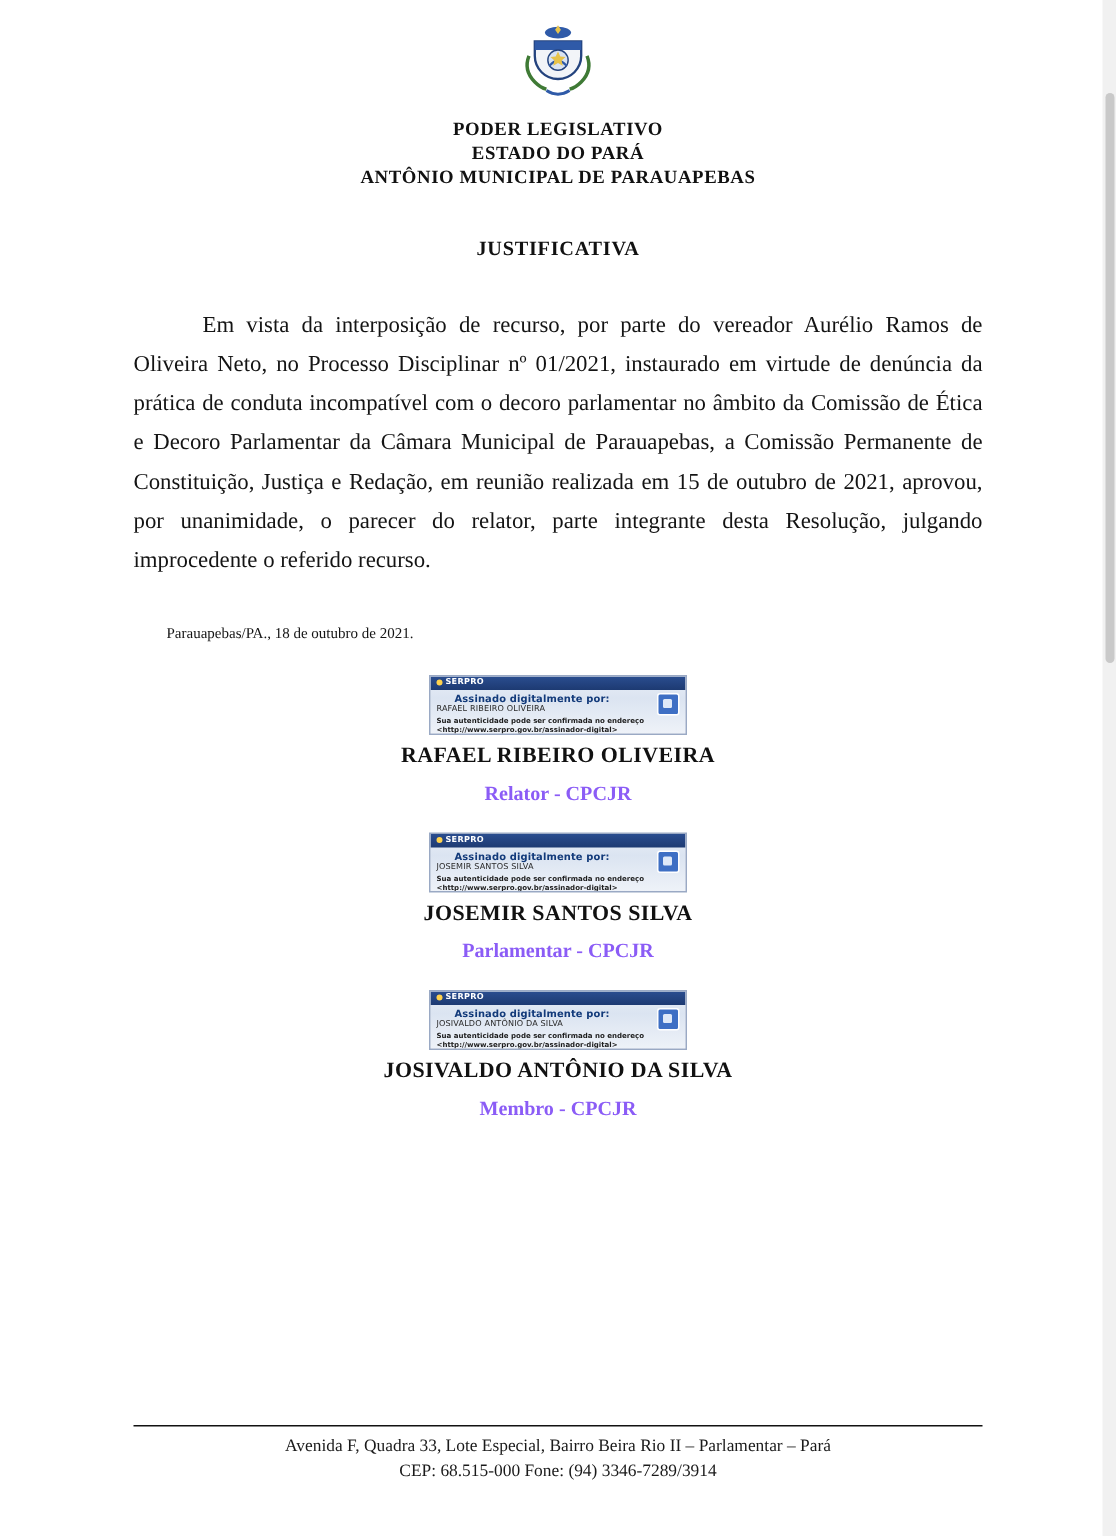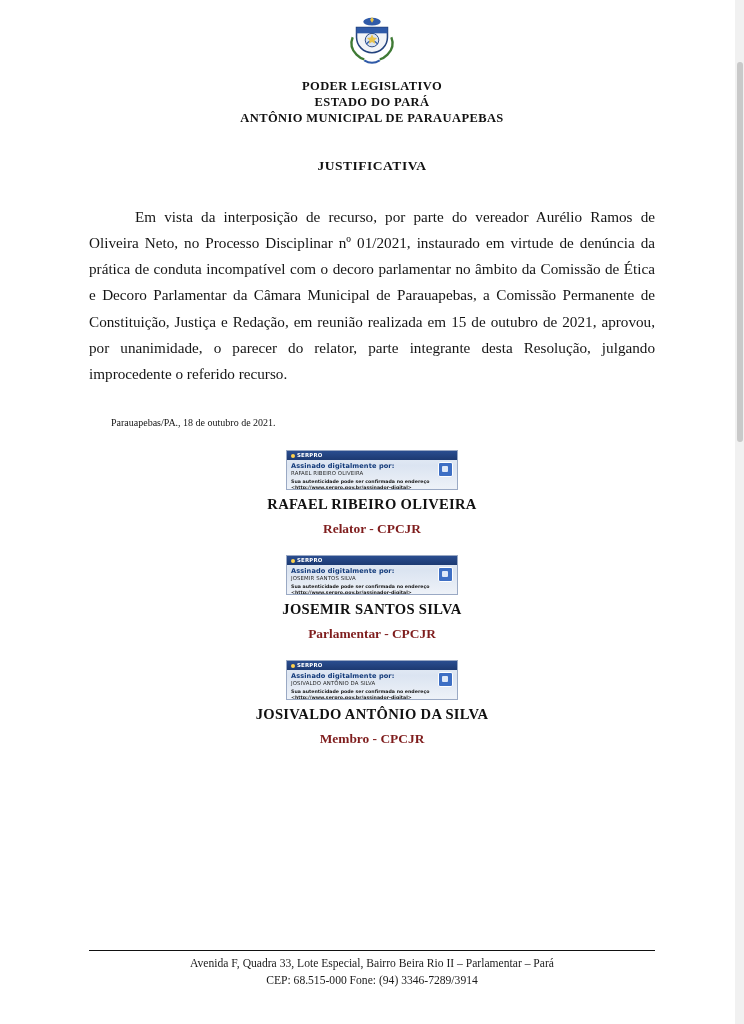--- a/index.html
+++ b/index.html
@@ -124,21 +124,21 @@
     width: 4px; height: 4px;
     background: #ffd24d;
     border-radius: 50%;
     margin-right: 2px;
     vertical-align: middle;
   }
   .serpro .line1 {
     font-size: 6.6px;
     font-weight: bold;
     color: #123a7a;
-    padding: 2px 0 0 4px;
+    padding: 2px 0 0 16px;
     letter-spacing: 0.1px;
   }
   .serpro .line2 {
     font-size: 5.4px;
     color: #2a2a2a;
     padding: 0 0 0 4px;
     letter-spacing: 0.1px;
   }
   .serpro .line3 {
     font-size: 4.7px;
@@ -176,21 +176,21 @@
   .sign-name {
     font-weight: bold;
     font-size: 14.6px;
     letter-spacing: 0.3px;
     color: #111;
   }
   .sign-role {
     font-weight: bold;
     font-size: 13.4px;
     margin-top: 8px;
-    color: #7f1d1d;
+    color: #8b5cf6;
   }
 
   .footer {
     position: absolute;
     left: 0;
     right: 0;
     bottom: 34px;
     text-align: center;
     font-size: 11.6px;
     line-height: 1.45;

